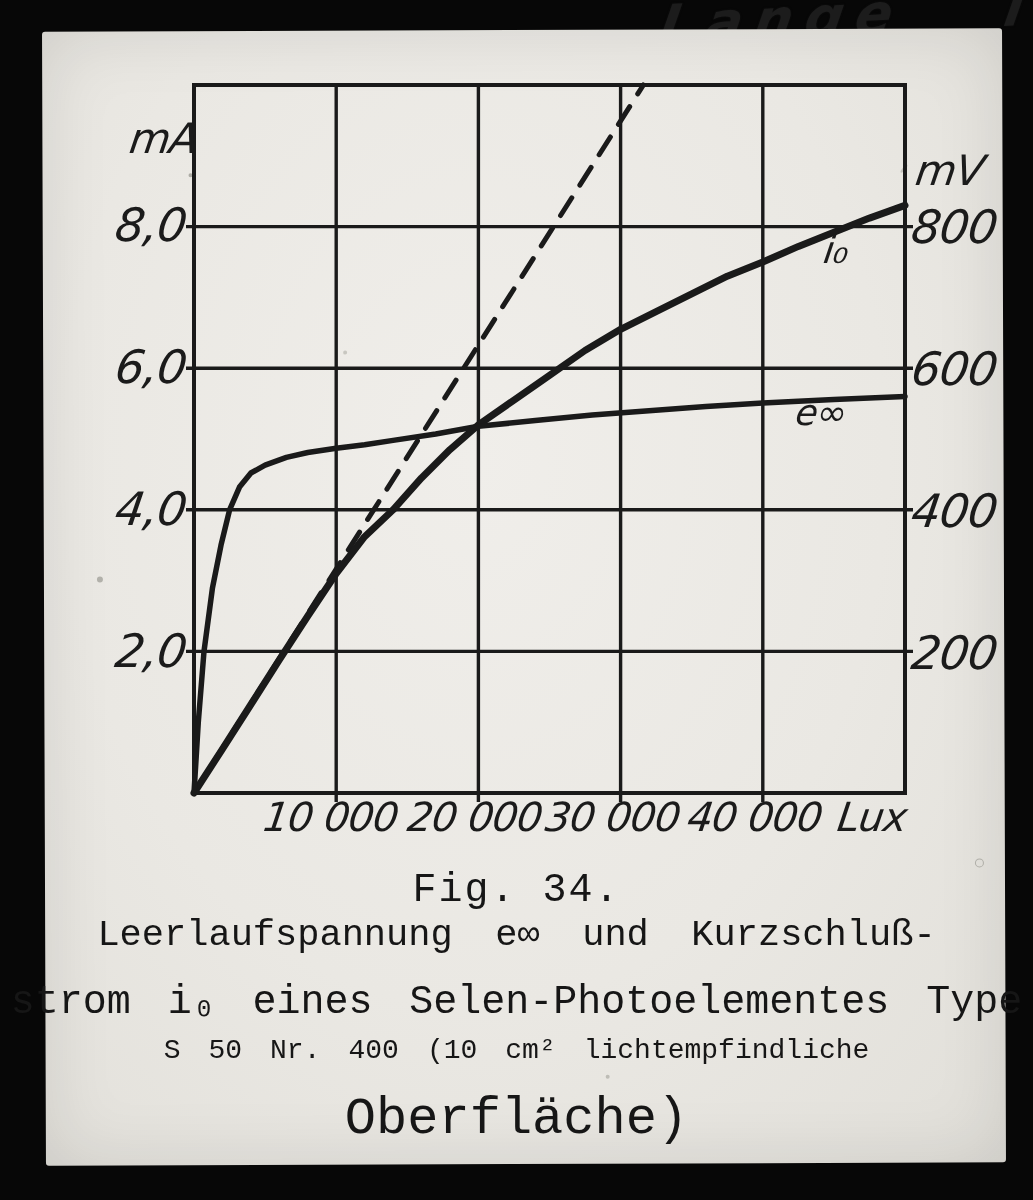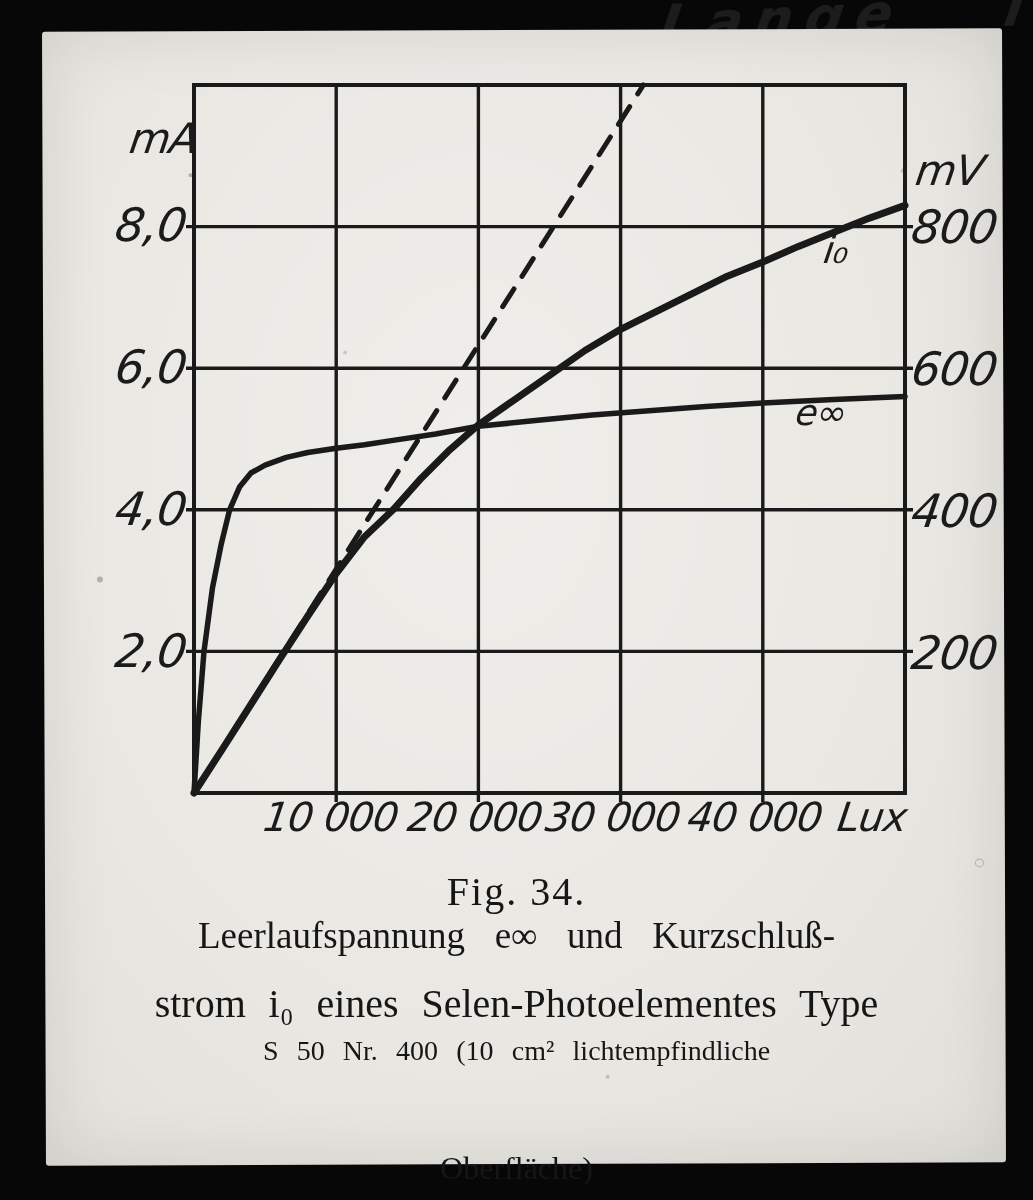--- a/index.html
+++ b/index.html
@@ -44,27 +44,27 @@
   }
   .yl { width: 98px; text-align: right; font-size: 46px; }
   .yr { text-align: left; font-size: 46px; }
   .xl { width: 170px; text-align: center; font-size: 40px; }
   .axis-unit { font-size: 42px; }
   .series-label { font-size: 38px; }
   .caption {
     position: absolute; left: 0; width: 1033px;
     text-align: center;
     color: #161616;
-    font-family: Liberation Serif, serif;
+    font-family: Liberation Mono, monospace;
   }
   .cap-fig { top: 868px; font-size: 40px; letter-spacing: 2px; }
   .cap-l1 { top: 914px; font-size: 37px; word-spacing: 0.55em; }
   .cap-l2 { top: 980px; font-size: 40px; word-spacing: 0.32em; }
   .cap-l3 { top: 1035px; font-size: 28px; word-spacing: 0.40em; }
-  .cap-l4 { top: 1150px; font-size: 32px; }
+  .cap-l4 { top: 1090px; font-size: 52px; }
 </style>
 </head>
 <body>
 
 <div class="handwriting">
   <span>Lange</span>
   <span class="hw2">i</span>
 </div>
 
 <div class="plate">

